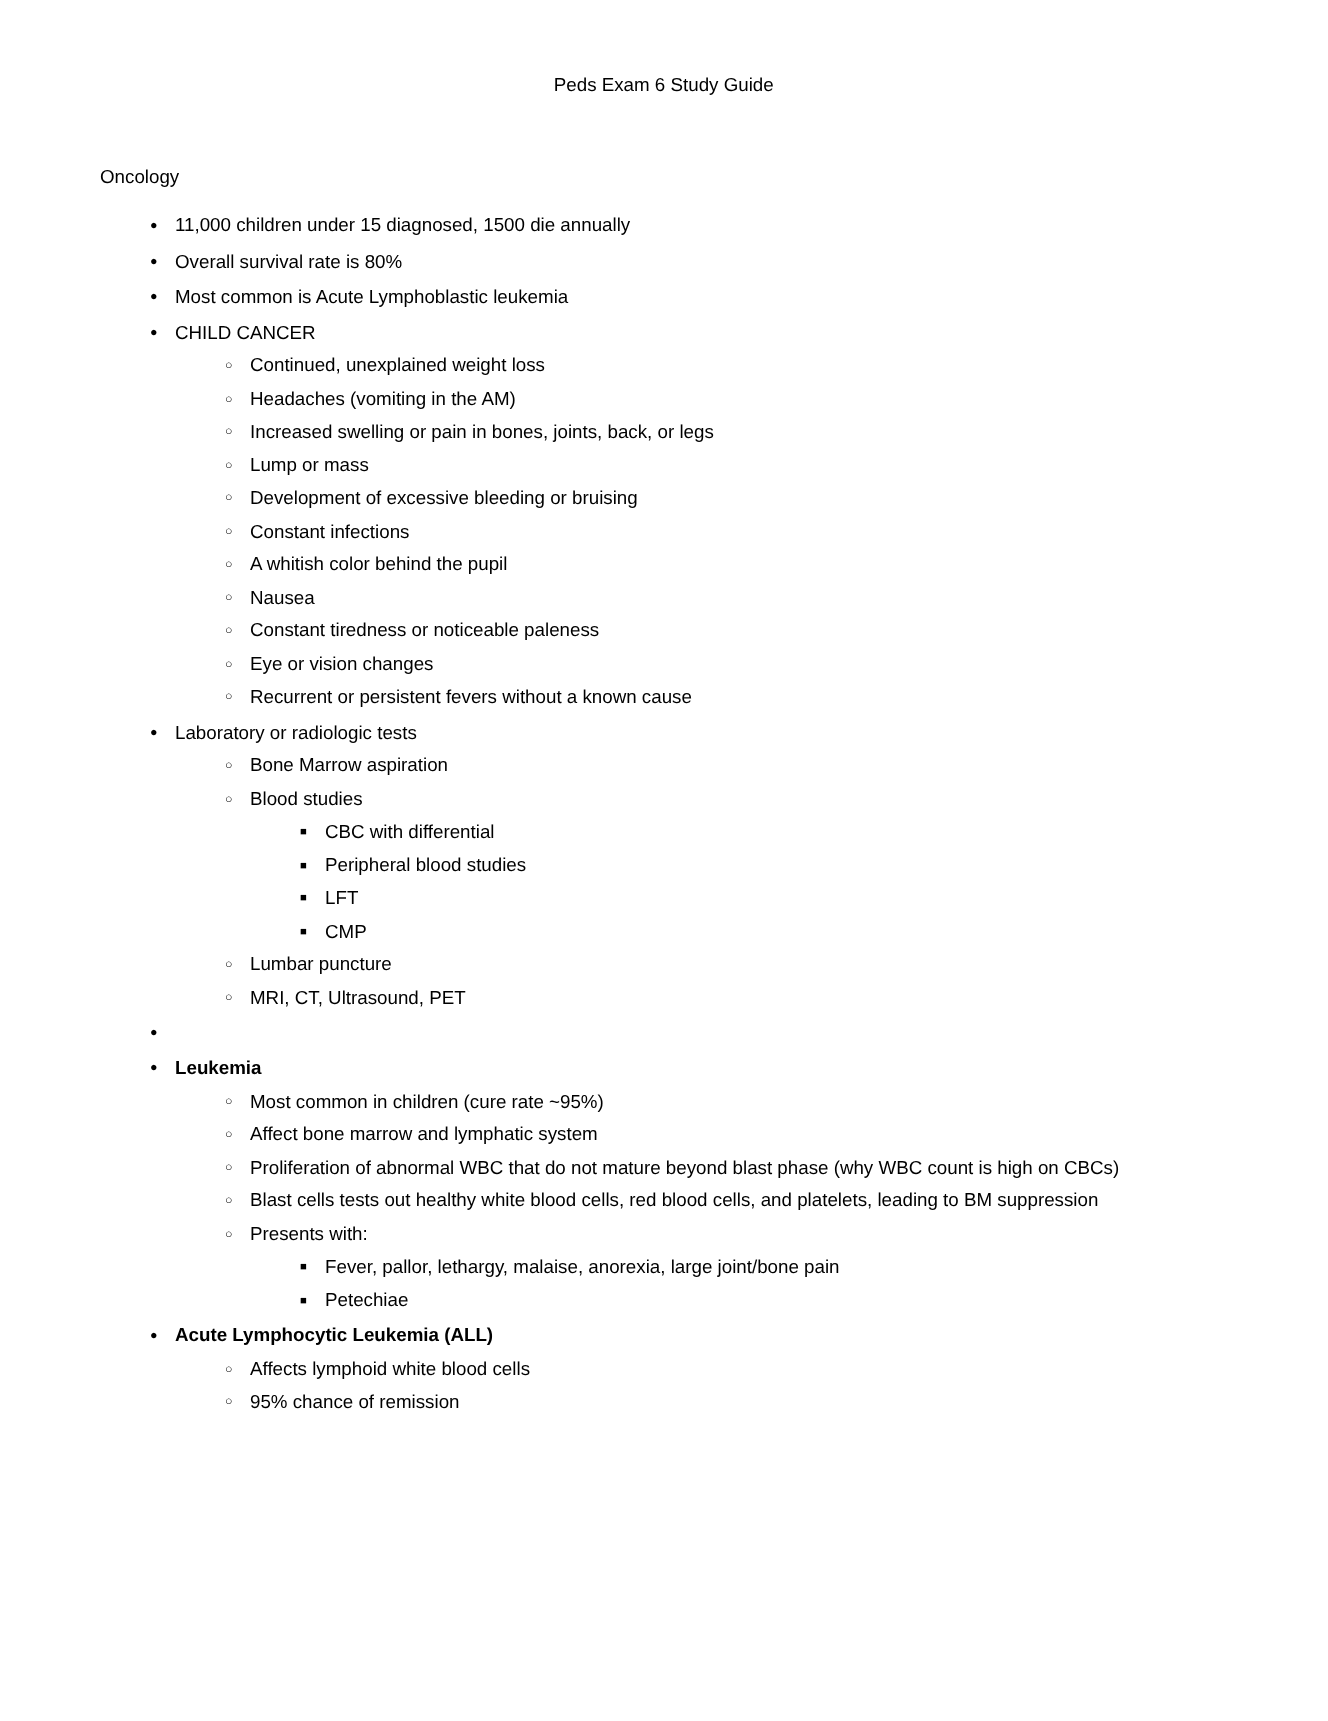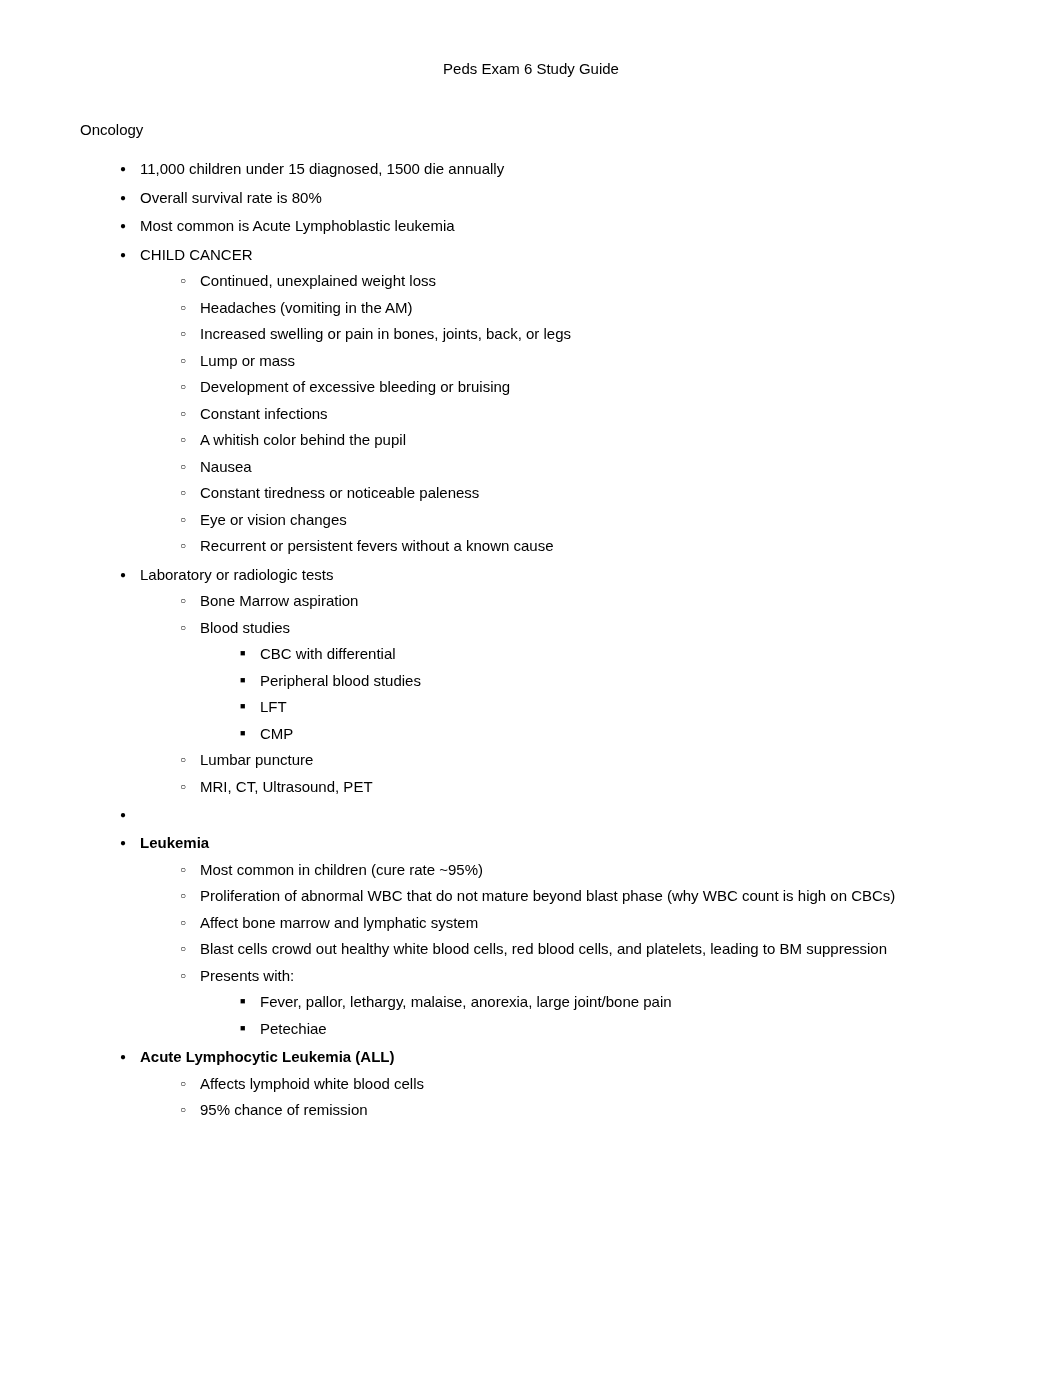--- a/index.html
+++ b/index.html
@@ -14,21 +14,21 @@
       font-size: 15px;
       color: #000000;
       width: 1062px;
       min-height: 1377px;
       padding: 60px 80px;
     }
 
     .page-title {
       text-align: center;
       font-size: 15px;
-      margin-bottom: 44px;
+      margin-bottom: 56px;
       font-weight: normal;
     }
 
     .section-heading {
       font-size: 15px;
       font-weight: normal;
       margin-bottom: 20px;
       margin-top: 32px;
     }
 
@@ -160,23 +160,23 @@
       <li><span>MRI, CT, Ultrasound, PET</span></li>
     </ul>
   </li>
 
   <li class="empty-bullet"></li>
 
   <li>
     <span class="bold">Leukemia</span>
     <ul class="level2">
       <li><span>Most common in children (cure rate ~95%)</span></li>
+      <li><span>Affect bone marrow and lymphatic system</span></li>
       <li><span>Proliferation of abnormal WBC that do not mature beyond blast phase (why WBC count is high on CBCs)</span></li>
-      <li><span>Affect bone marrow and lymphatic system</span></li>
-      <li><span>Blast cells crowd out healthy white blood cells, red blood cells, and platelets, leading to BM suppression</span></li>
+      <li><span>Blast cells tests out healthy white blood cells, red blood cells, and platelets, leading to BM suppression</span></li>
       <li>
         <span>Presents with:</span>
         <ul class="level3">
           <li><span>Fever, pallor, lethargy, malaise, anorexia, large joint/bone pain</span></li>
           <li><span>Petechiae</span></li>
         </ul>
       </li>
     </ul>
   </li>
 

